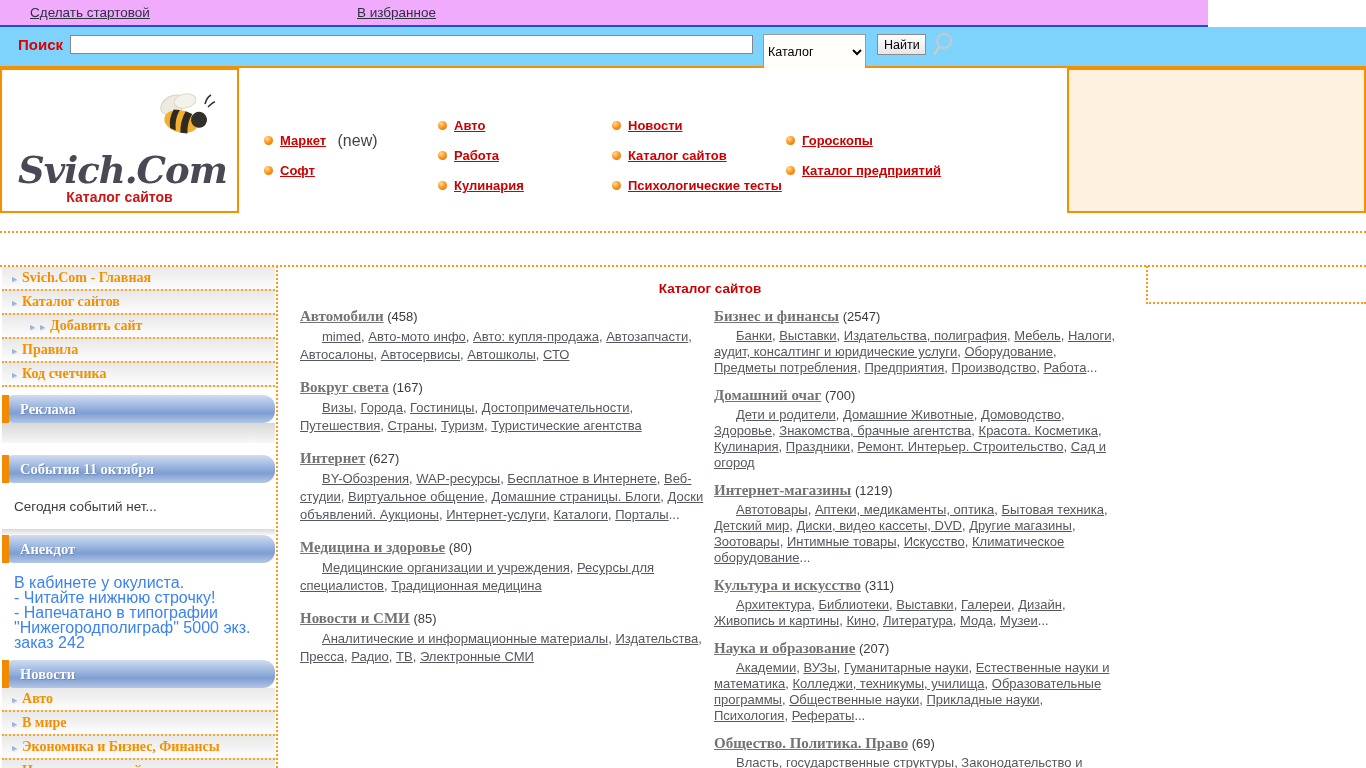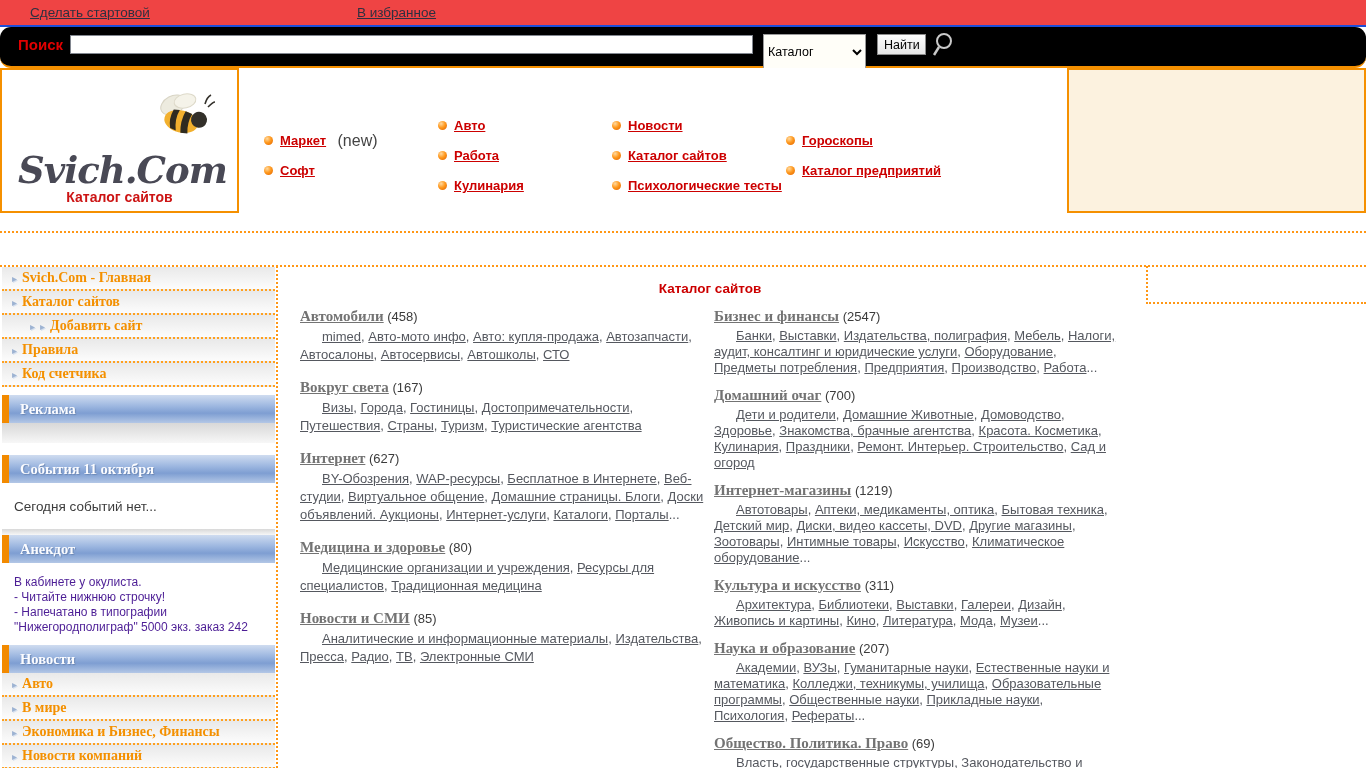--- a/index.html
+++ b/index.html
@@ -1,25 +1,25 @@
 <!DOCTYPE html>
 <html><head>
 <meta charset="utf-8">
 <style>
   html,body{margin:0;padding:0;}
   body{width:1366px;height:768px;overflow:hidden;position:relative;background:#fff;
        font-family:"Liberation Sans",sans-serif;}
   
-  .topbar{position:absolute;left:0;top:0;width:1366px;height:25px;background:#ef4444;
-          border-bottom:2px solid #1d4ed8;}
+  .topbar{position:absolute;left:0;top:0;width:1208px;height:25px;background:#f0abfc;
+          border-bottom:6px solid #1d4ed8;}
   .toplink{position:absolute;top:5px;font-size:13.5px;color:#2f3040;text-decoration:underline;cursor:pointer;}
   .toplink.home{left:30px}.toplink.fav{left:357px}
   
-  .searchbar{position:absolute;left:0;top:27px;width:1366px;height:39px;background:#000000;
-             border-bottom:2px solid #f59000;border-radius:11px;}
+  .searchbar{position:absolute;left:0;top:27px;width:1366px;height:39px;background:#7dd3fc;
+             border-bottom:2px solid #f59000;}
   .search-label{position:absolute;left:18px;top:9px;font-size:15px;font-weight:bold;color:#e00000;}
   .search-input{position:absolute;left:70px;top:8px;width:683px;height:19px;border:1px solid #828790;
                 background:#fff;box-sizing:border-box;font-size:13px;padding:1px 4px;}
   .search-select{position:absolute;left:763px;top:7px;width:103px;height:36px;font-size:12.5px;
                  border:1px solid #9a9a9a;background:#fffef8;}
   .search-btn{position:absolute;left:877px;top:7px;width:49px;height:21px;font-size:12.5px;
               background:linear-gradient(180deg,#fdfdfd,#e6e6e6);border:1px solid #8c8c8c;cursor:pointer;}
   .mag{position:absolute;left:930px;top:3px;}
   
   .logo-box{position:absolute;left:0;top:68px;width:239px;height:145px;border:2px solid #f59000;
@@ -47,26 +47,26 @@
   
   .sidebar{position:absolute;left:2px;top:267px;width:273px;}
   .side-item{height:22px;border-bottom:2px dotted #ffa01e;display:flex;align-items:center;gap:5px;
              padding-left:10px;background:linear-gradient(180deg,#e9e9e9,#fcfcfc);cursor:pointer;}
   .arr{color:#9db3d2;font-size:10px;text-shadow:1px 1px 0 #d5dfee;}
   .side-link{font-family:"Liberation Serif",serif;font-weight:bold;font-size:14px;color:#f49000;
              text-decoration:none;}
   .side-head{position:relative;height:28px;display:flex;align-items:center;padding-left:18px;
              background:linear-gradient(180deg,#cfdcf0 0%,#9db7e0 40%,#7e9ed2 65%,#b3c7e6 100%);
              font-family:"Liberation Serif",serif;font-weight:bold;font-size:14.5px;color:#fbfcff;
-             text-shadow:1px 1px 1px #6d88b4;}
+             text-shadow:1px 1px 1px #6d88b4;border-radius:12px;}
   .side-head::before{content:"";position:absolute;left:0;top:0;bottom:0;width:7px;background:#f28a00;}
   .strip{background:linear-gradient(180deg,#d8d8d8,#f7f7f7);}
   .h20{height:20px}.h6{height:6px}.gap8{height:8px}.gap12{height:12px}
   .events-body{height:46px;display:flex;align-items:center;padding-left:12px;font-size:13.5px;color:#3c3c3c;}
-  .joke{padding:12px 12px 10px;font-size:12px;line-height:15px;color:#4c1d95;}
+  .joke{padding:12px 12px 10px;font-size:16px;line-height:15px;color:#3b82f6;}
   
   .main{position:absolute;left:300px;top:281px;width:820px;height:487px;overflow:hidden;}
   .main-title{width:100%;text-align:center;font-size:13.5px;font-weight:bold;color:#cc0000;line-height:16px;}
   .cat-col{position:absolute;top:26px;}
   .col0{left:0;width:405px;}
   .col1{left:414px;width:406px;}
   .cat-head-row{margin-bottom:3px;}
   .cat-head{color:#737373;font-family:"Liberation Serif",serif;font-weight:bold;font-size:15px;
             text-decoration:underline;cursor:pointer;}
   .cat-count{color:#3b3b3b;font-size:13px;}

